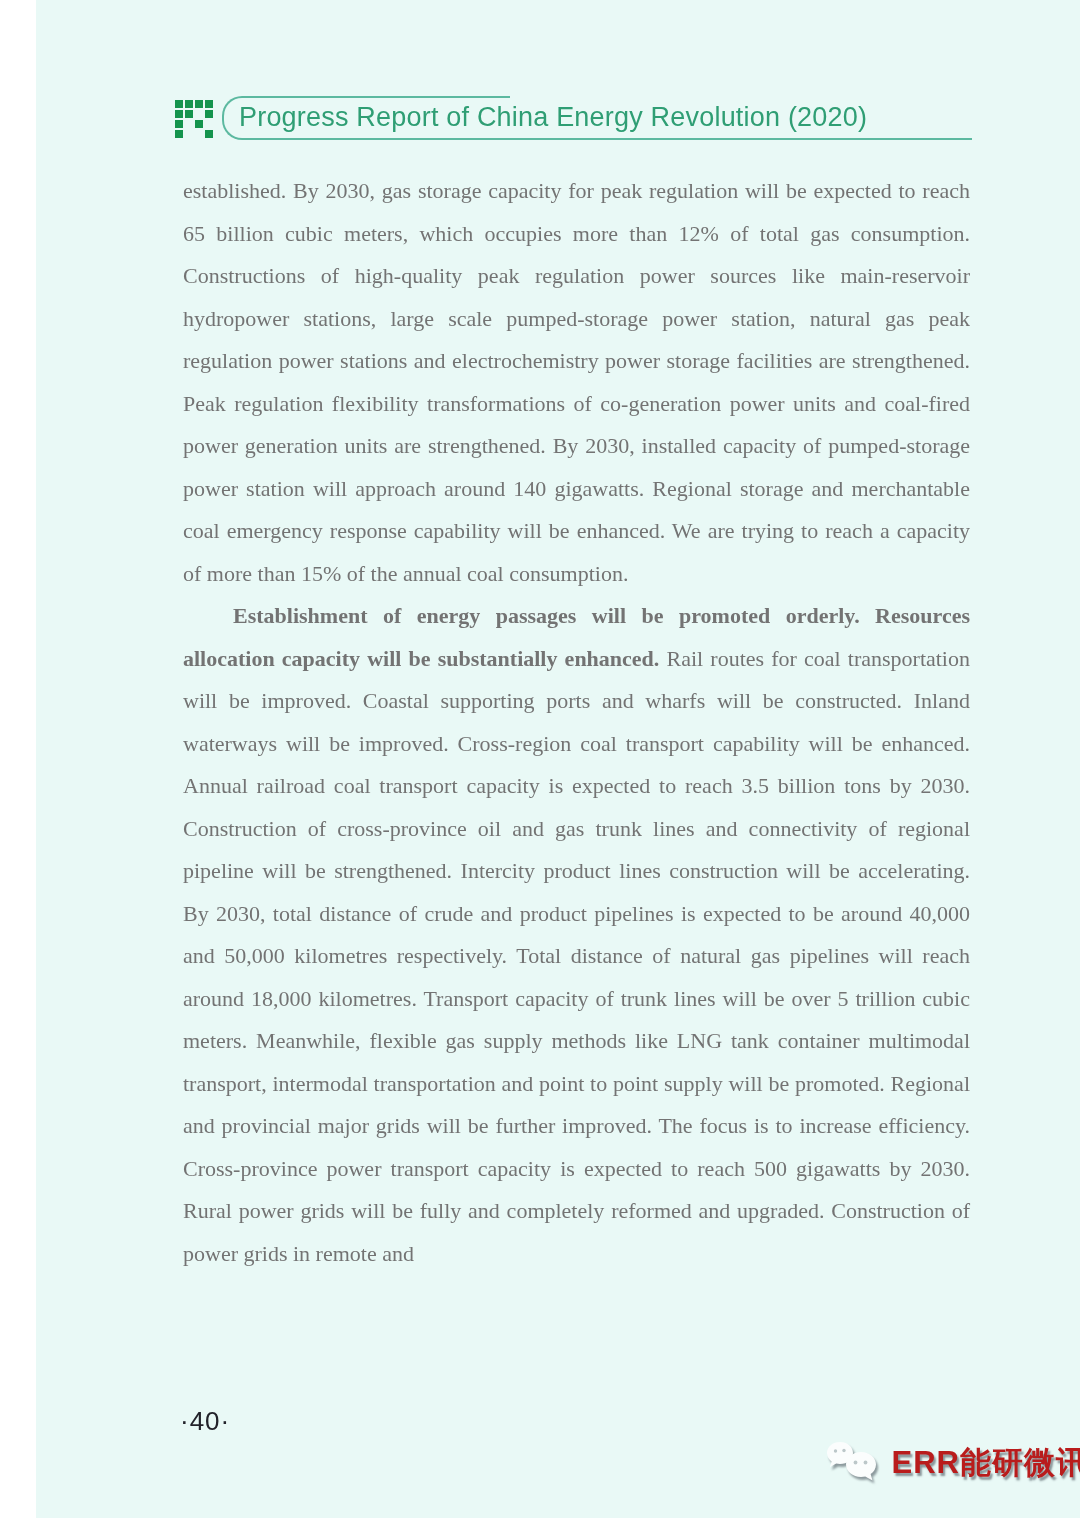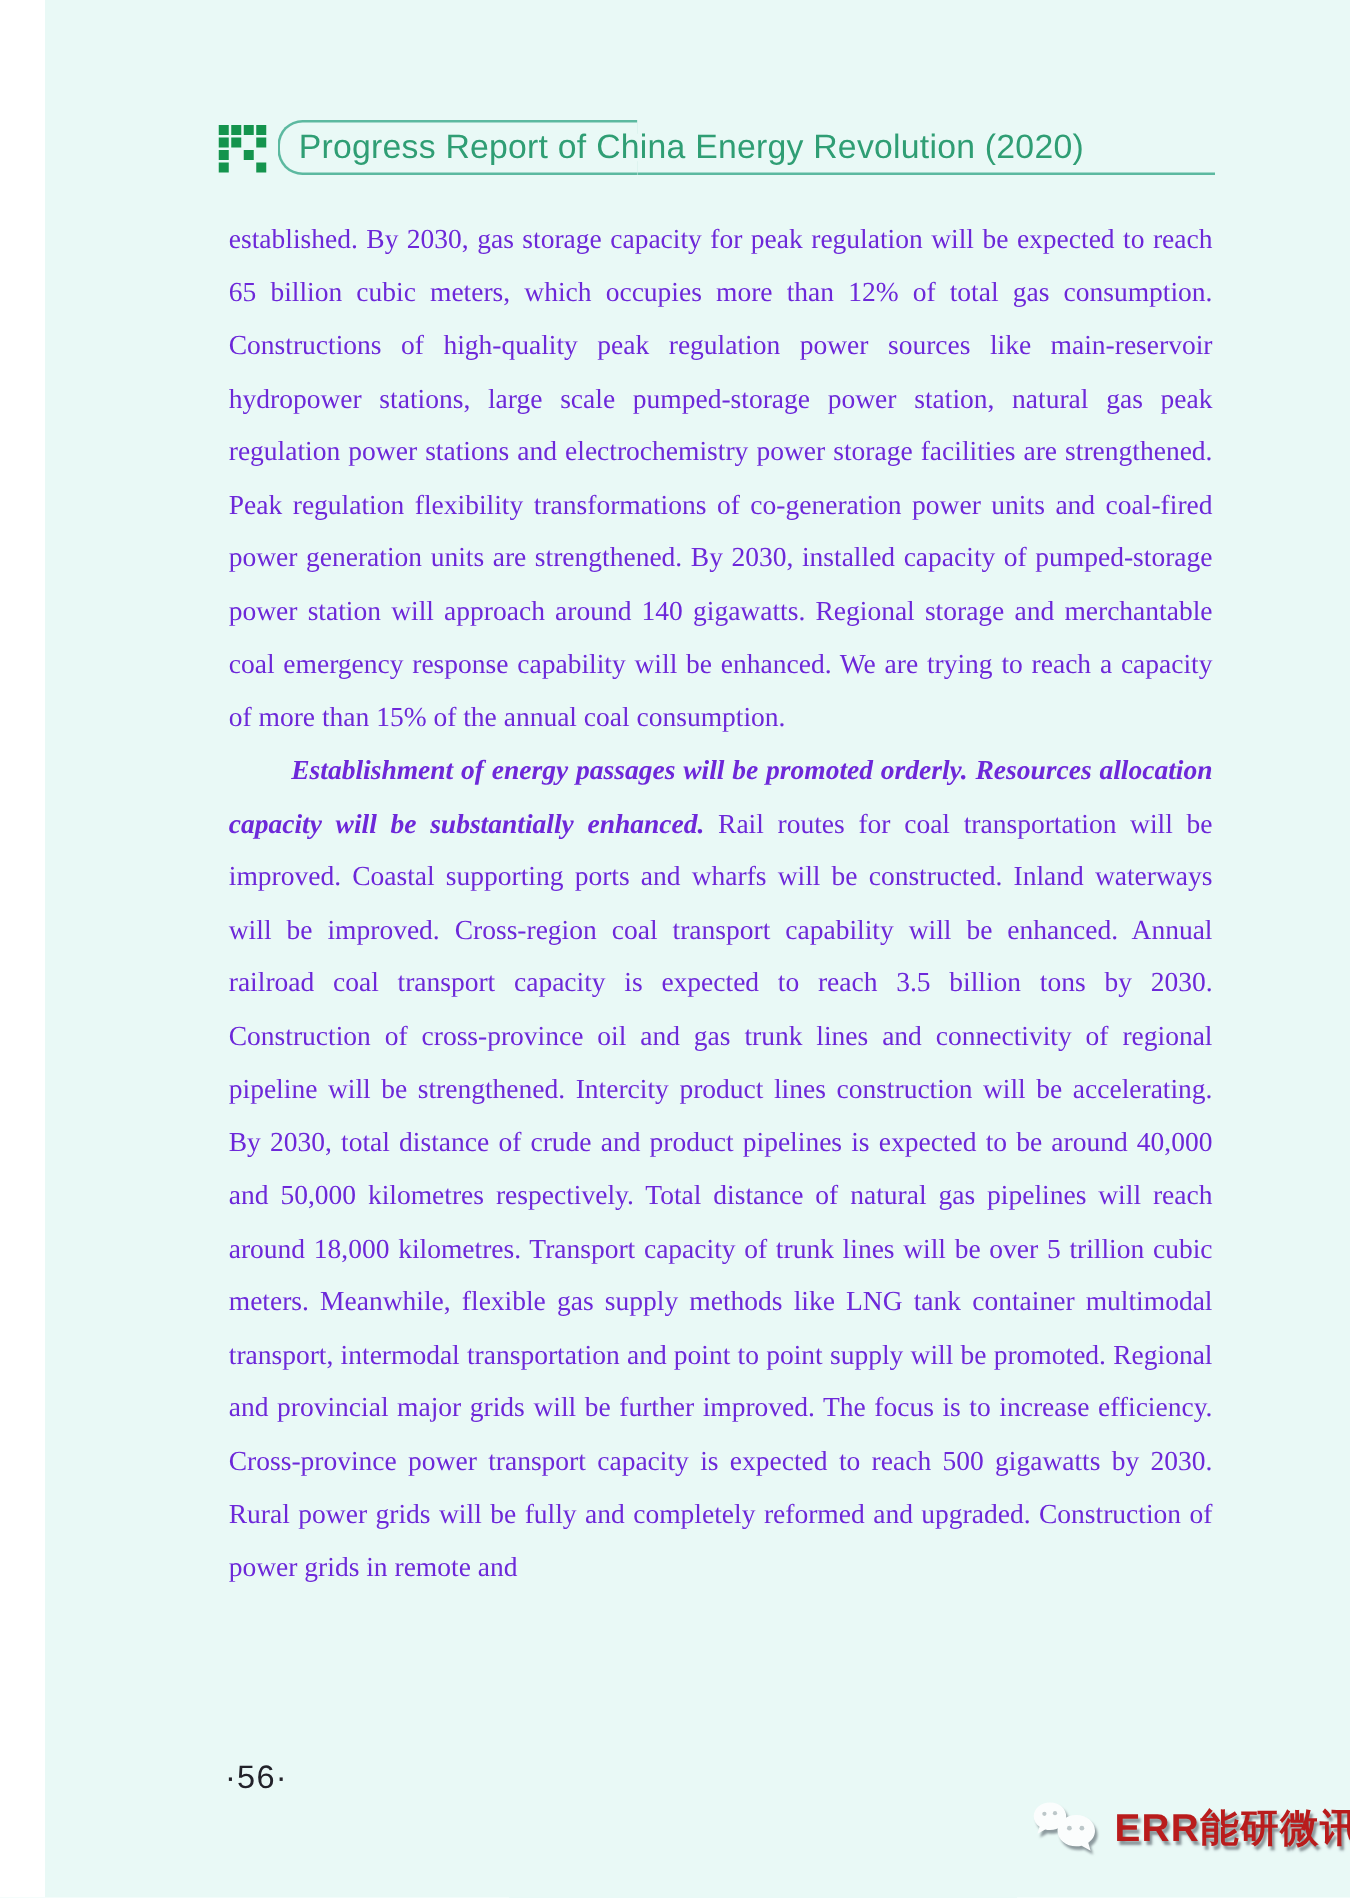--- a/index.html
+++ b/index.html
@@ -67,26 +67,26 @@
 
   
   .body-text {
     position: absolute;
     left: 147px;
     top: 170px;
     width: 787px;
     font-family: "Liberation Serif", serif;
     font-size: 22px;
     line-height: 42.5px;
-    color: #6d28d9;
+    color: #737373;
     text-align: justify;
   }
   .body-text p { margin: 0; }
   .body-text p.indent { text-indent: 50px; }
-  .body-text b { font-weight: bold; font-style: italic; }
+  .body-text b { font-weight: bold; }
 
   
   .page-number {
     position: absolute;
     left: 144px;
     top: 1406px;
     font-size: 26px;
     color: #22222a;
     letter-spacing: 1px;
   }
@@ -141,21 +141,21 @@
       <div class="badge-line-ext"></div>
       <div class="badge-title">Progress Report of China Energy Revolution (2020)</div>
     </div>
   </div>
 
   <div class="body-text">
     <p><span>established. By 2030, gas storage capacity for peak regulation will be expected to reach 65 billion cubic meters, which occupies more than 12% of total gas consumption. Constructions of high-quality peak regulation power sources like main-reservoir hydropower stations, large scale pumped-storage power station, natural gas peak regulation power stations and electrochemistry power storage facilities are strengthened. Peak regulation flexibility transformations of co-generation power units and coal-fired power generation units are strengthened. By 2030, installed capacity of pumped-storage power station will approach around 140 gigawatts. Regional storage and merchantable coal emergency response capability will be enhanced. We are trying to reach a capacity of more than 15% of the annual coal consumption.</span></p>
     <p class="indent"><b>Establishment of energy passages will be promoted orderly. Resources allocation capacity will be substantially enhanced.</b><span> Rail routes for coal transportation will be improved. Coastal supporting ports and wharfs will be constructed. Inland waterways will be improved. Cross-region coal transport capability will be enhanced. Annual railroad coal transport capacity is expected to reach 3.5 billion tons by 2030. Construction of cross-province oil and gas trunk lines and connectivity of regional pipeline will be strengthened. Intercity product lines construction will be accelerating. By 2030, total distance of crude and product pipelines is expected to be around 40,000 and 50,000 kilometres respectively. Total distance of natural gas pipelines will reach around 18,000 kilometres. Transport capacity of trunk lines will be over 5 trillion cubic meters. Meanwhile, flexible gas supply methods like LNG tank container multimodal transport, intermodal transportation and point to point supply will be promoted. Regional and provincial major grids will be further improved. The focus is to increase efficiency. Cross-province power transport capacity is expected to reach 500 gigawatts by 2030. Rural power grids will be fully and completely reformed and upgraded. Construction of power grids in remote and</span></p>
   </div>
 
-  <div class="page-number">·56·</div>
+  <div class="page-number">·40·</div>
 
   <div class="watermark">
     <svg width="58" height="46" viewBox="0 0 58 46">
       <g fill="#fbfdfd">
         <path d="M16,2 C8.8,2 3,6.9 3,13 C3,16.4 4.8,19.4 7.6,21.4 L6,27 L12.2,23.5 C13.4,23.8 14.7,24 16,24 C23.2,24 29,19.1 29,13 C29,6.9 23.2,2 16,2 Z"></path>
         <path d="M37,12 C28.7,12 22,17.6 22,24.5 C22,31.4 28.7,37 37,37 C38.5,37 40,36.8 41.3,36.5 L48.5,40.5 L46.6,34.1 C49.9,31.8 52,28.4 52,24.5 C52,17.6 45.3,12 37,12 Z"></path>
       </g>
       <g fill="#bcc7c9">
         <circle cx="11.5" cy="11" r="1.7"></circle>
         <circle cx="20" cy="10.5" r="1.7"></circle>

